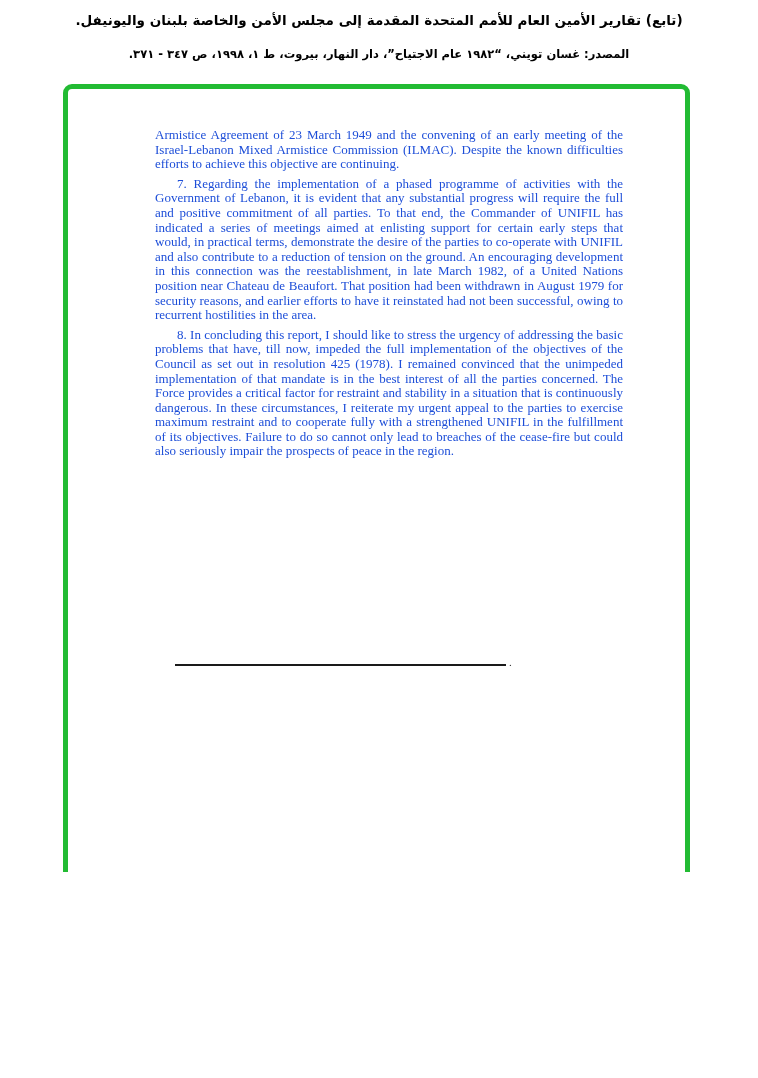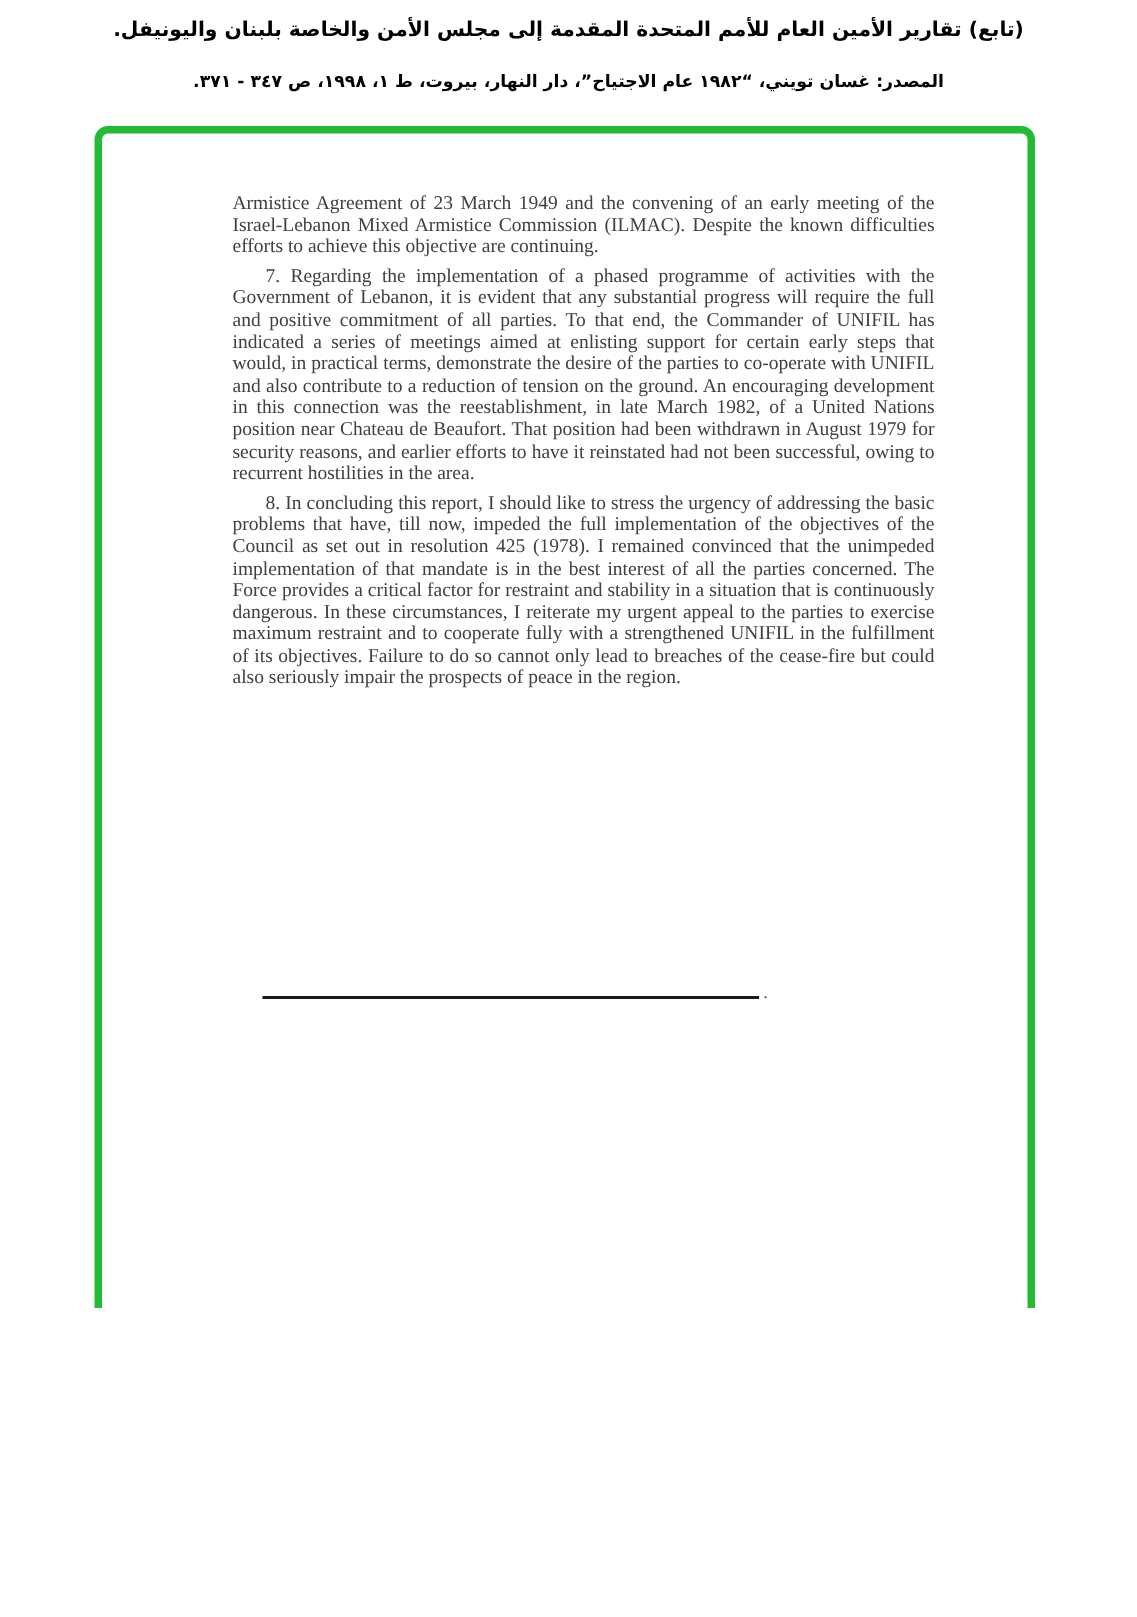--- a/index.html
+++ b/index.html
@@ -60,21 +60,21 @@
   
   .text-block {
     position: absolute;
     left: 155px;
     top: 128px;
     width: 468px;
     font-family: "Liberation Serif", serif;
     font-size: 13px;
     line-height: 14.6px;
     text-align: justify;
-    color: #404040;
+    color: #1d4ed8;
   }
   .text-block p {
     margin: 0 0 5px 0;
   }
   .text-block p.indent {
     text-indent: 22px;
   }
 
   
   .footnote-rule {

